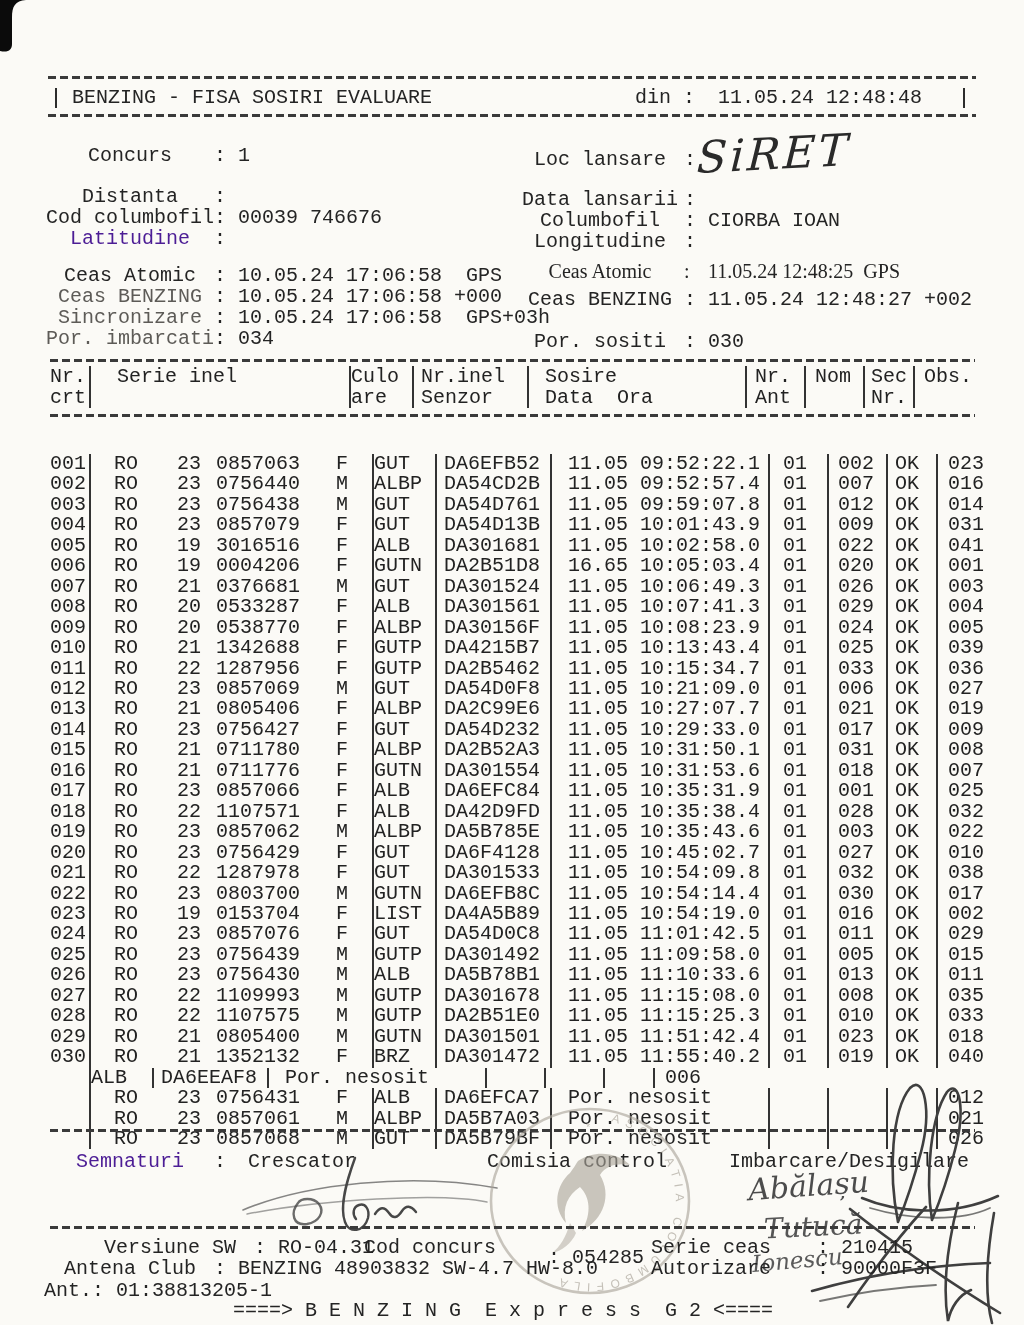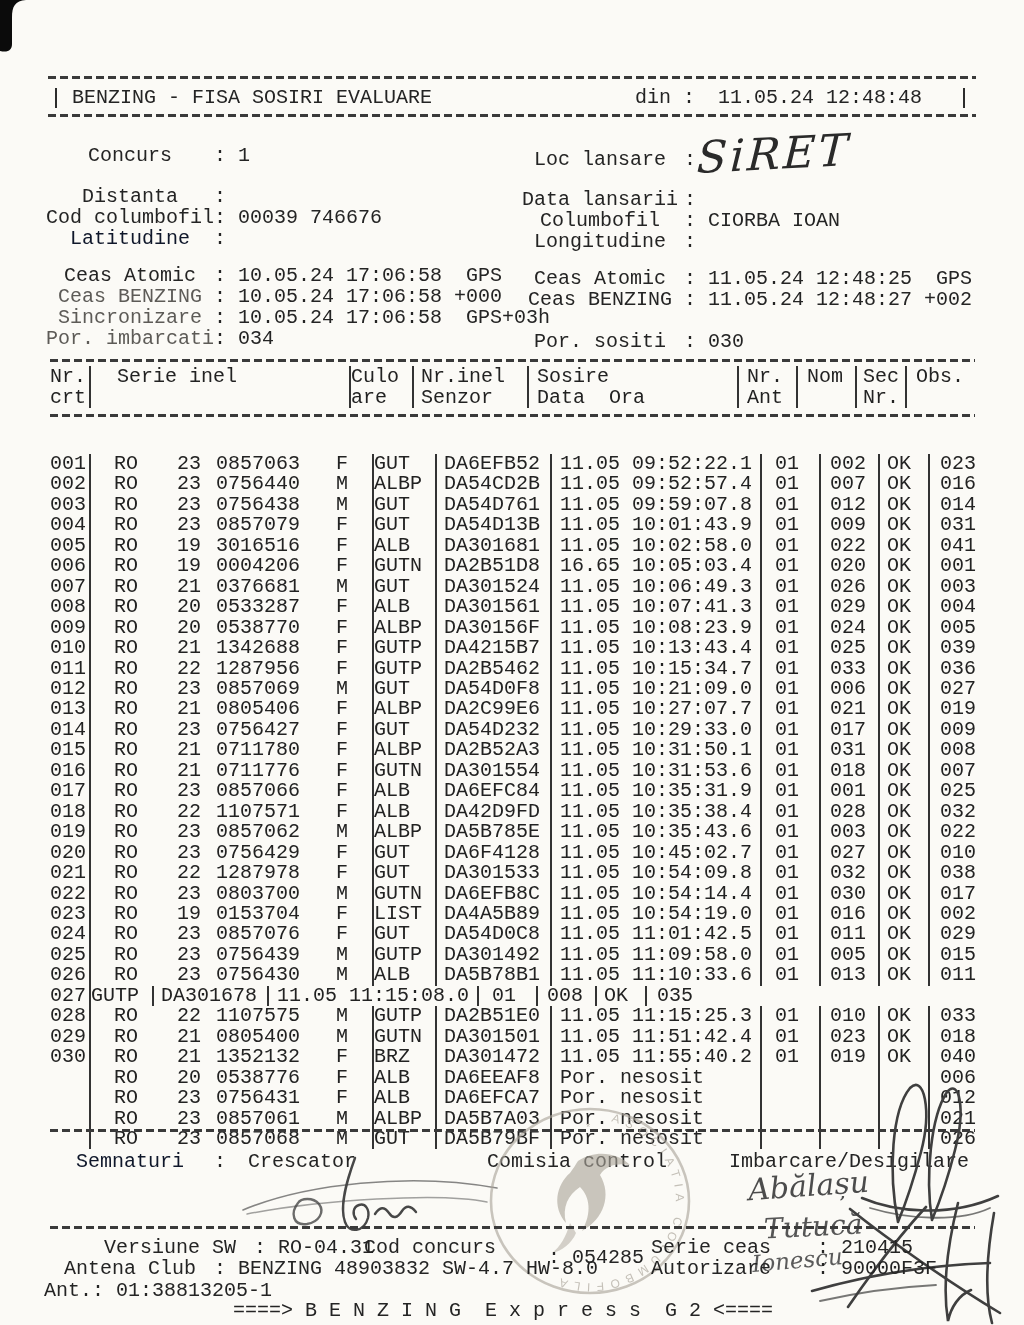--- a/index.html
+++ b/index.html
@@ -8,38 +8,38 @@
     background:#e9e7e2;
     font-family:"Liberation Mono","DejaVu Sans Mono",monospace;
   }
   #page{
     position:relative;width:1024px;height:1325px;overflow:hidden;
     background:#fbfaf6;color:#222;
   }
   .line{position:absolute;font-size:20px;line-height:20px;white-space:pre;color:#242424;}
   .lbl{display:inline-block;width:168px;text-align:center;}
   .colon{display:inline-block;width:24px;}
-  .faded{color:#0f172a;}
+  .faded{color:#4c1d95;}
   .semi{color:#5d5b57;}
   .dash{
     position:absolute;height:3px;
     background:repeating-linear-gradient(90deg,#3a3a3a 0 8px,transparent 8px 12px);
   }
   .pipe{position:absolute;width:2px;height:20px;background:#2c2c2c;}
   
   .trow,.thead{display:flex;white-space:pre;}
   .trow{font-size:20px;line-height:20.45px;}
   .thead .hcell div{font-size:20px;line-height:21px;}
   .c,.hcell{flex:0 0 auto;overflow:hidden;}
   .bL{border-left:2px solid #333;}
   .w-nr{width:39px;}
   .w-serie{width:258px;padding-left:23px;}
   .w-culo{width:61px;}
   .w-senzor{width:106px;padding-left:7px;}
-  .w-sosire{width:200px;padding-left:8px;}
+  .w-sosire{width:200px;padding-left:16px;}
   .w-ant{width:44px;padding-left:13px;}
   .w-nom{width:48px;padding-left:9px;}
   .w-sec{width:41px;padding-left:7px;}
   .w-obs{width:112px;padding-left:10px;}
   .hser{padding-left:26px;}
   .f-country{display:inline-block;width:63px;}
   .f-year{display:inline-block;width:39px;}
   .f-ring{display:inline-block;width:120px;}
   .f-sex{display:inline-block;width:15px;}
   
@@ -80,21 +80,21 @@
   <div class="line" style="left:516px;top:211px;"><span class="lbl">Columbofil</span><span class="colon">:</span><span>CIORBA IOAN</span></div>
   <div class="line" style="left:516px;top:232px;"><span class="lbl">Longitudine</span><span class="colon">:</span><span></span></div>
 
   <div class="hand siret" style="left:697px;top:128px;">SiRET</div>
 
   <div class="line" style="left:46px;top:266px;"><span class="lbl">Ceas Atomic</span><span class="colon">:</span><span>10.05.24 17:06:58  GPS</span></div>
   <div class="line" style="left:46px;top:287px;"><span class="lbl semi">Ceas BENZING</span><span class="colon">:</span><span>10.05.24 17:06:58 +000</span></div>
   <div class="line" style="left:46px;top:308px;"><span class="lbl semi">Sincronizare</span><span class="colon">:</span><span>10.05.24 17:06:58  GPS+03h</span></div>
   <div class="line" style="left:46px;top:329px;"><span class="lbl semi">Por. imbarcati</span><span class="colon">:</span><span>034</span></div>
 
-  <div class="line" style="left:516px;top:269px;"><span class="lbl">Ceas Atomic</span><span class="colon">:</span><span>11.05.24 12:48:25  GPS</span></div>
+  <div class="line" style="left:516px;top:261px;font-family:Liberation Serif, serif;"><span class="lbl">Ceas Atomic</span><span class="colon">:</span><span>11.05.24 12:48:25  GPS</span></div>
   <div class="line" style="left:516px;top:290px;"><span class="lbl">Ceas BENZING</span><span class="colon">:</span><span>11.05.24 12:48:27 +002</span></div>
   <div class="line" style="left:516px;top:332px;"><span class="lbl">Por. sositi</span><span class="colon">:</span><span>030</span></div>
 
   <div class="dash" style="left:50px;top:359px;width:925px;"></div>
 
   <div class="thead" style="position:absolute;left:50px;top:366px;width:925px;">
     <div class="hcell w-nr"><div>Nr.</div><div>crt</div></div>
     <div class="hcell bL hser" style="width:232px;"><div>Serie inel</div><div>&nbsp;</div></div>
     <div class="hcell bL w-culo"><div>Culo</div><div>are</div></div>
     <div class="hcell bL w-senzor"><div>Nr.inel</div><div>Senzor</div></div>
@@ -415,20 +415,21 @@
       <span class="c bL w-senzor f-sensor">DA5B78B1</span>
       <span class="c bL w-sosire f-arrival">11.05 11:10:33.6</span>
       <span class="c bL w-ant f-ant">01</span>
       <span class="c bL w-nom f-nom">013</span>
       <span class="c bL w-sec f-sec">OK</span>
       <span class="c bL w-obs f-obs">011</span>
     </div>
 
     <div class="trow">
       <span class="c w-nr f-nr">027</span>
+      <span class="c bL w-serie"><span class="f-country">RO</span><span class="f-year">22</span><span class="f-ring">1109993</span><span class="f-sex">M</span></span>
       <span class="c bL w-culo f-color">GUTP</span>
       <span class="c bL w-senzor f-sensor">DA301678</span>
       <span class="c bL w-sosire f-arrival">11.05 11:15:08.0</span>
       <span class="c bL w-ant f-ant">01</span>
       <span class="c bL w-nom f-nom">008</span>
       <span class="c bL w-sec f-sec">OK</span>
       <span class="c bL w-obs f-obs">035</span>
     </div>
 
     <div class="trow">
@@ -462,21 +463,20 @@
       <span class="c bL w-senzor f-sensor">DA301472</span>
       <span class="c bL w-sosire f-arrival">11.05 11:55:40.2</span>
       <span class="c bL w-ant f-ant">01</span>
       <span class="c bL w-nom f-nom">019</span>
       <span class="c bL w-sec f-sec">OK</span>
       <span class="c bL w-obs f-obs">040</span>
     </div>
 
     <div class="trow">
       <span class="c w-nr f-nr"></span>
-      <span class="c bL w-serie"><span class="f-country">RO</span><span class="f-year">20</span><span class="f-ring">0538776</span><span class="f-sex">F</span></span>
       <span class="c bL w-culo f-color">ALB</span>
       <span class="c bL w-senzor f-sensor">DA6EEAF8</span>
       <span class="c bL w-sosire f-arrival">Por. nesosit</span>
       <span class="c bL w-ant f-ant"></span>
       <span class="c bL w-nom f-nom"></span>
       <span class="c bL w-sec f-sec"></span>
       <span class="c bL w-obs f-obs">006</span>
     </div>
 
     <div class="trow">

